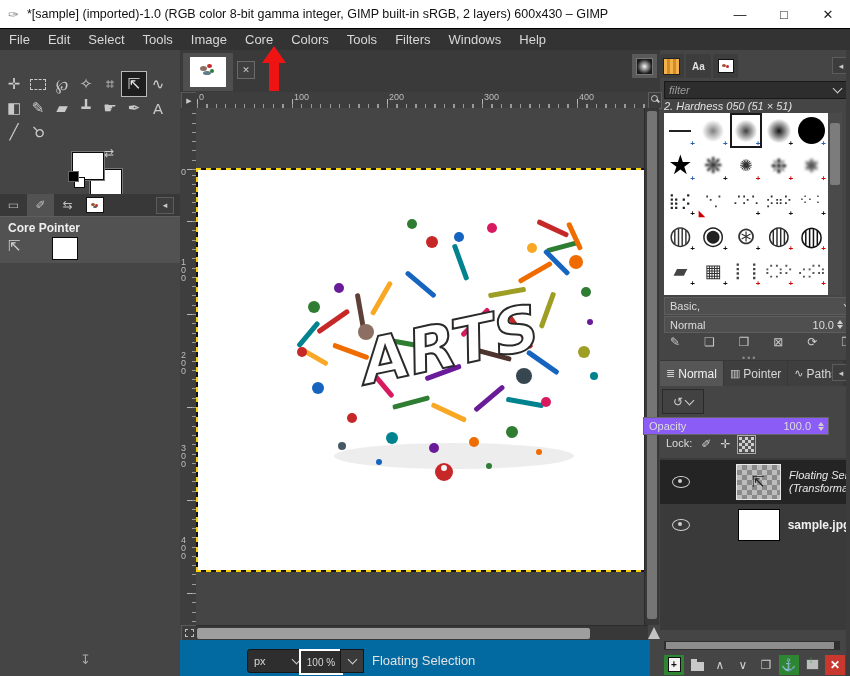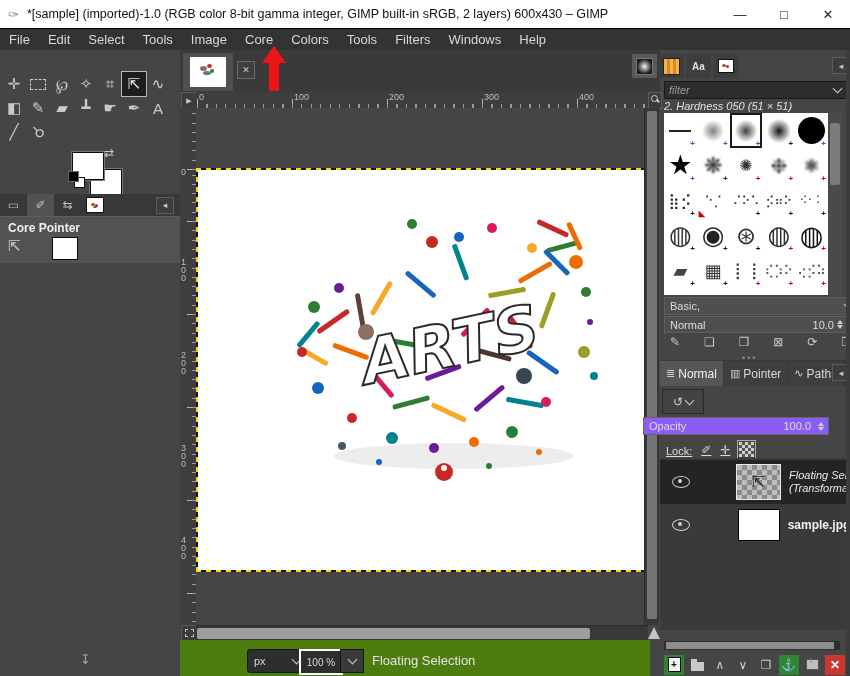--- a/index.html
+++ b/index.html
@@ -77,21 +77,21 @@
   .vscroll{left:644px;top:108px;width:14px;height:517px;background:#383838;border-left:1px solid #2c2c2c;}
   .vthumb{position:absolute;left:2px;top:3px;width:10px;height:508px;background:#757575;border-radius:2px;}
   .qmask{left:181px;top:625px;width:14px;height:14px;background:#3c3c3c;border:1px solid #5a5a5a;
          display:flex;align-items:center;justify-content:center;}
   .qmask i{width:7px;height:6px;border:1px dashed #bdbdbd;}
   .hscroll{left:196px;top:625px;width:452px;height:15px;background:#383838;border-top:1px solid #2c2c2c;}
   .hthumb{position:absolute;left:1px;top:2px;width:393px;height:11px;background:#9e9e9e;border-radius:2px;}
   .navtri{left:648px;top:627px;width:0;height:0;border-left:6px solid transparent;border-right:6px solid transparent;
           border-bottom:12px solid #c4c4c4;}
   
-  .statusbar{left:180px;top:640px;width:470px;height:36px;background:#4d7c0f;}
+  .statusbar{left:180px;top:640px;width:470px;height:36px;background:#0369a1;}
   .unitbox{left:67px;top:9px;width:46px;height:22px;background:#2e2e2e;border:1px solid #161616;border-radius:3px;
            display:flex;align-items:center;justify-content:space-between;padding:0 6px;font-size:11px;color:#d8d8d8;position:absolute;}
   .zoombox{left:119px;top:9px;width:40px;height:22px;background:#2e2e2e;border:2px solid #ffffff;
            display:flex;align-items:center;justify-content:center;font-size:10px;color:#d8d8d8;position:absolute;}
   .zoombtn{left:160px;top:9px;width:22px;height:22px;background:#3a3a3a;border:1px solid #161616;
            display:flex;align-items:center;justify-content:center;position:absolute;}
   .statustext{left:192px;top:13px;font-size:13px;color:#e3e3e3;position:absolute;}
   .chev{display:inline-block;width:6px;height:6px;border-right:1.6px solid #cfcfcf;border-bottom:1.6px solid #cfcfcf;
         transform:rotate(45deg);margin-top:-3px;}
   
@@ -129,21 +129,21 @@
   
   .laytabs{left:660px;top:360px;width:190px;height:26px;background:#383838;display:flex;align-items:flex-end;}
   .laytab{height:25px;display:flex;align-items:center;gap:3px;padding:0 6px;font-size:12px;color:#d8d8d8;background:#3f3f3f;margin-right:1px;}
   .laytab.sel{background:#565656;color:#f0f0f0;}
   .laytab .ic{font-size:11px;color:#cfcfcf;}
   .moderow{left:662px;top:389px;width:186px;height:25px;display:flex;gap:2px;}
   .modecombo{flex:1;background:#424242;border:1px solid #2a2a2a;display:flex;align-items:center;font-size:12px;padding:0 6px;}
   .modebtn{width:40px;background:#424242;border:1px solid #2a2a2a;display:flex;align-items:center;justify-content:center;gap:3px;font-size:12px;color:#cfcfcf;}
   .opacityrow{left:643px;top:417px;width:184px;height:16px;background:#8b5cf6;border:1px solid #666;
               display:flex;align-items:center;font-size:11px;}
-  .lockrow{left:662px;top:437px;width:186px;height:20px;display:flex;align-items:flex-end;gap:9px;font-size:11px;text-decoration:underline;}
+  .lockrow{left:662px;top:437px;width:186px;height:20px;display:flex;align-items:flex-start;gap:9px;font-size:11px;}
   .lockbtn{font-size:12px;color:#cfcfcf;}
   .checker{width:15px;height:15px;background-color:#cfcfcf;
     background-image:linear-gradient(45deg,#555 25%,transparent 25%,transparent 75%,#555 75%),
                      linear-gradient(45deg,#555 25%,transparent 25%,transparent 75%,#555 75%);
     background-size:6px 6px;background-position:0 0,3px 3px;}
   .checker.pressed{outline:1px solid #aaa;outline-offset:1px;}
   .layerlist{left:660px;top:458px;width:190px;height:172px;background:#3a3a3a;}
   .layerrow{position:absolute;left:0;width:190px;display:flex;align-items:center;}
   .eye{width:16px;height:10px;border:1.5px solid #cfcfcf;border-radius:50%;position:relative;margin-left:12px;}
   .eye::after{content:"";position:absolute;left:4.5px;top:1.5px;width:4px;height:4px;background:#cfcfcf;border-radius:50%;}

